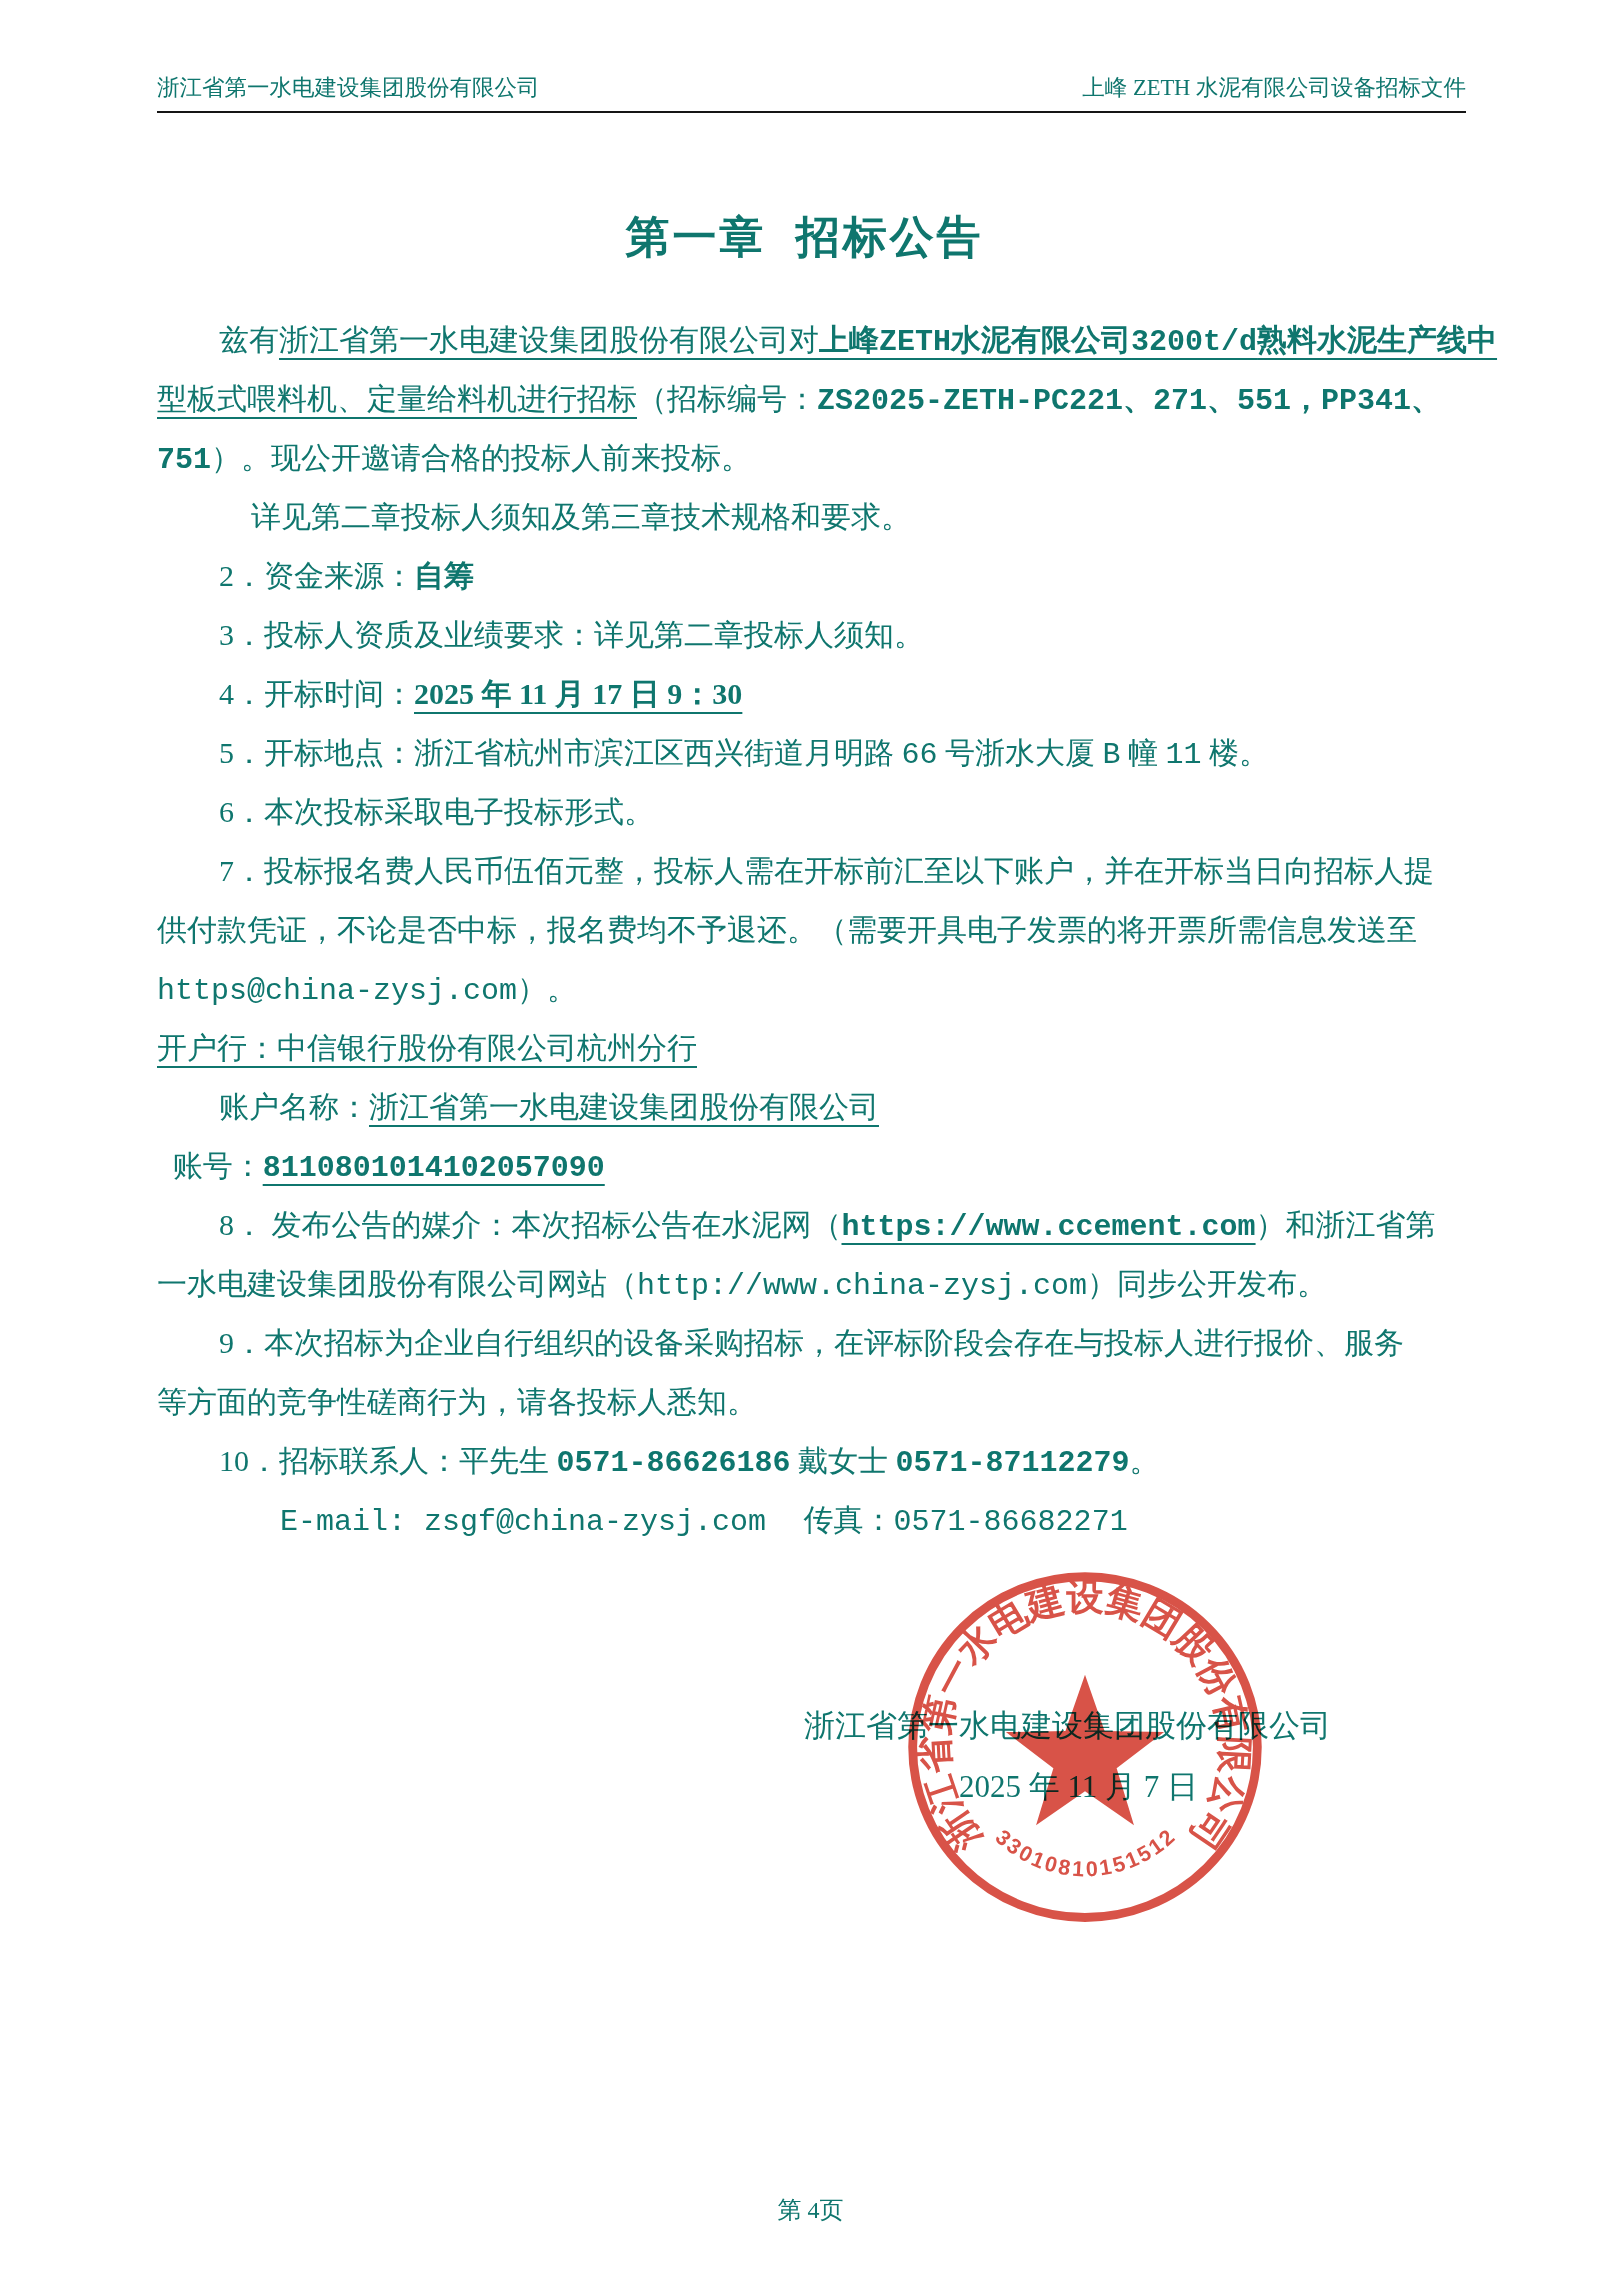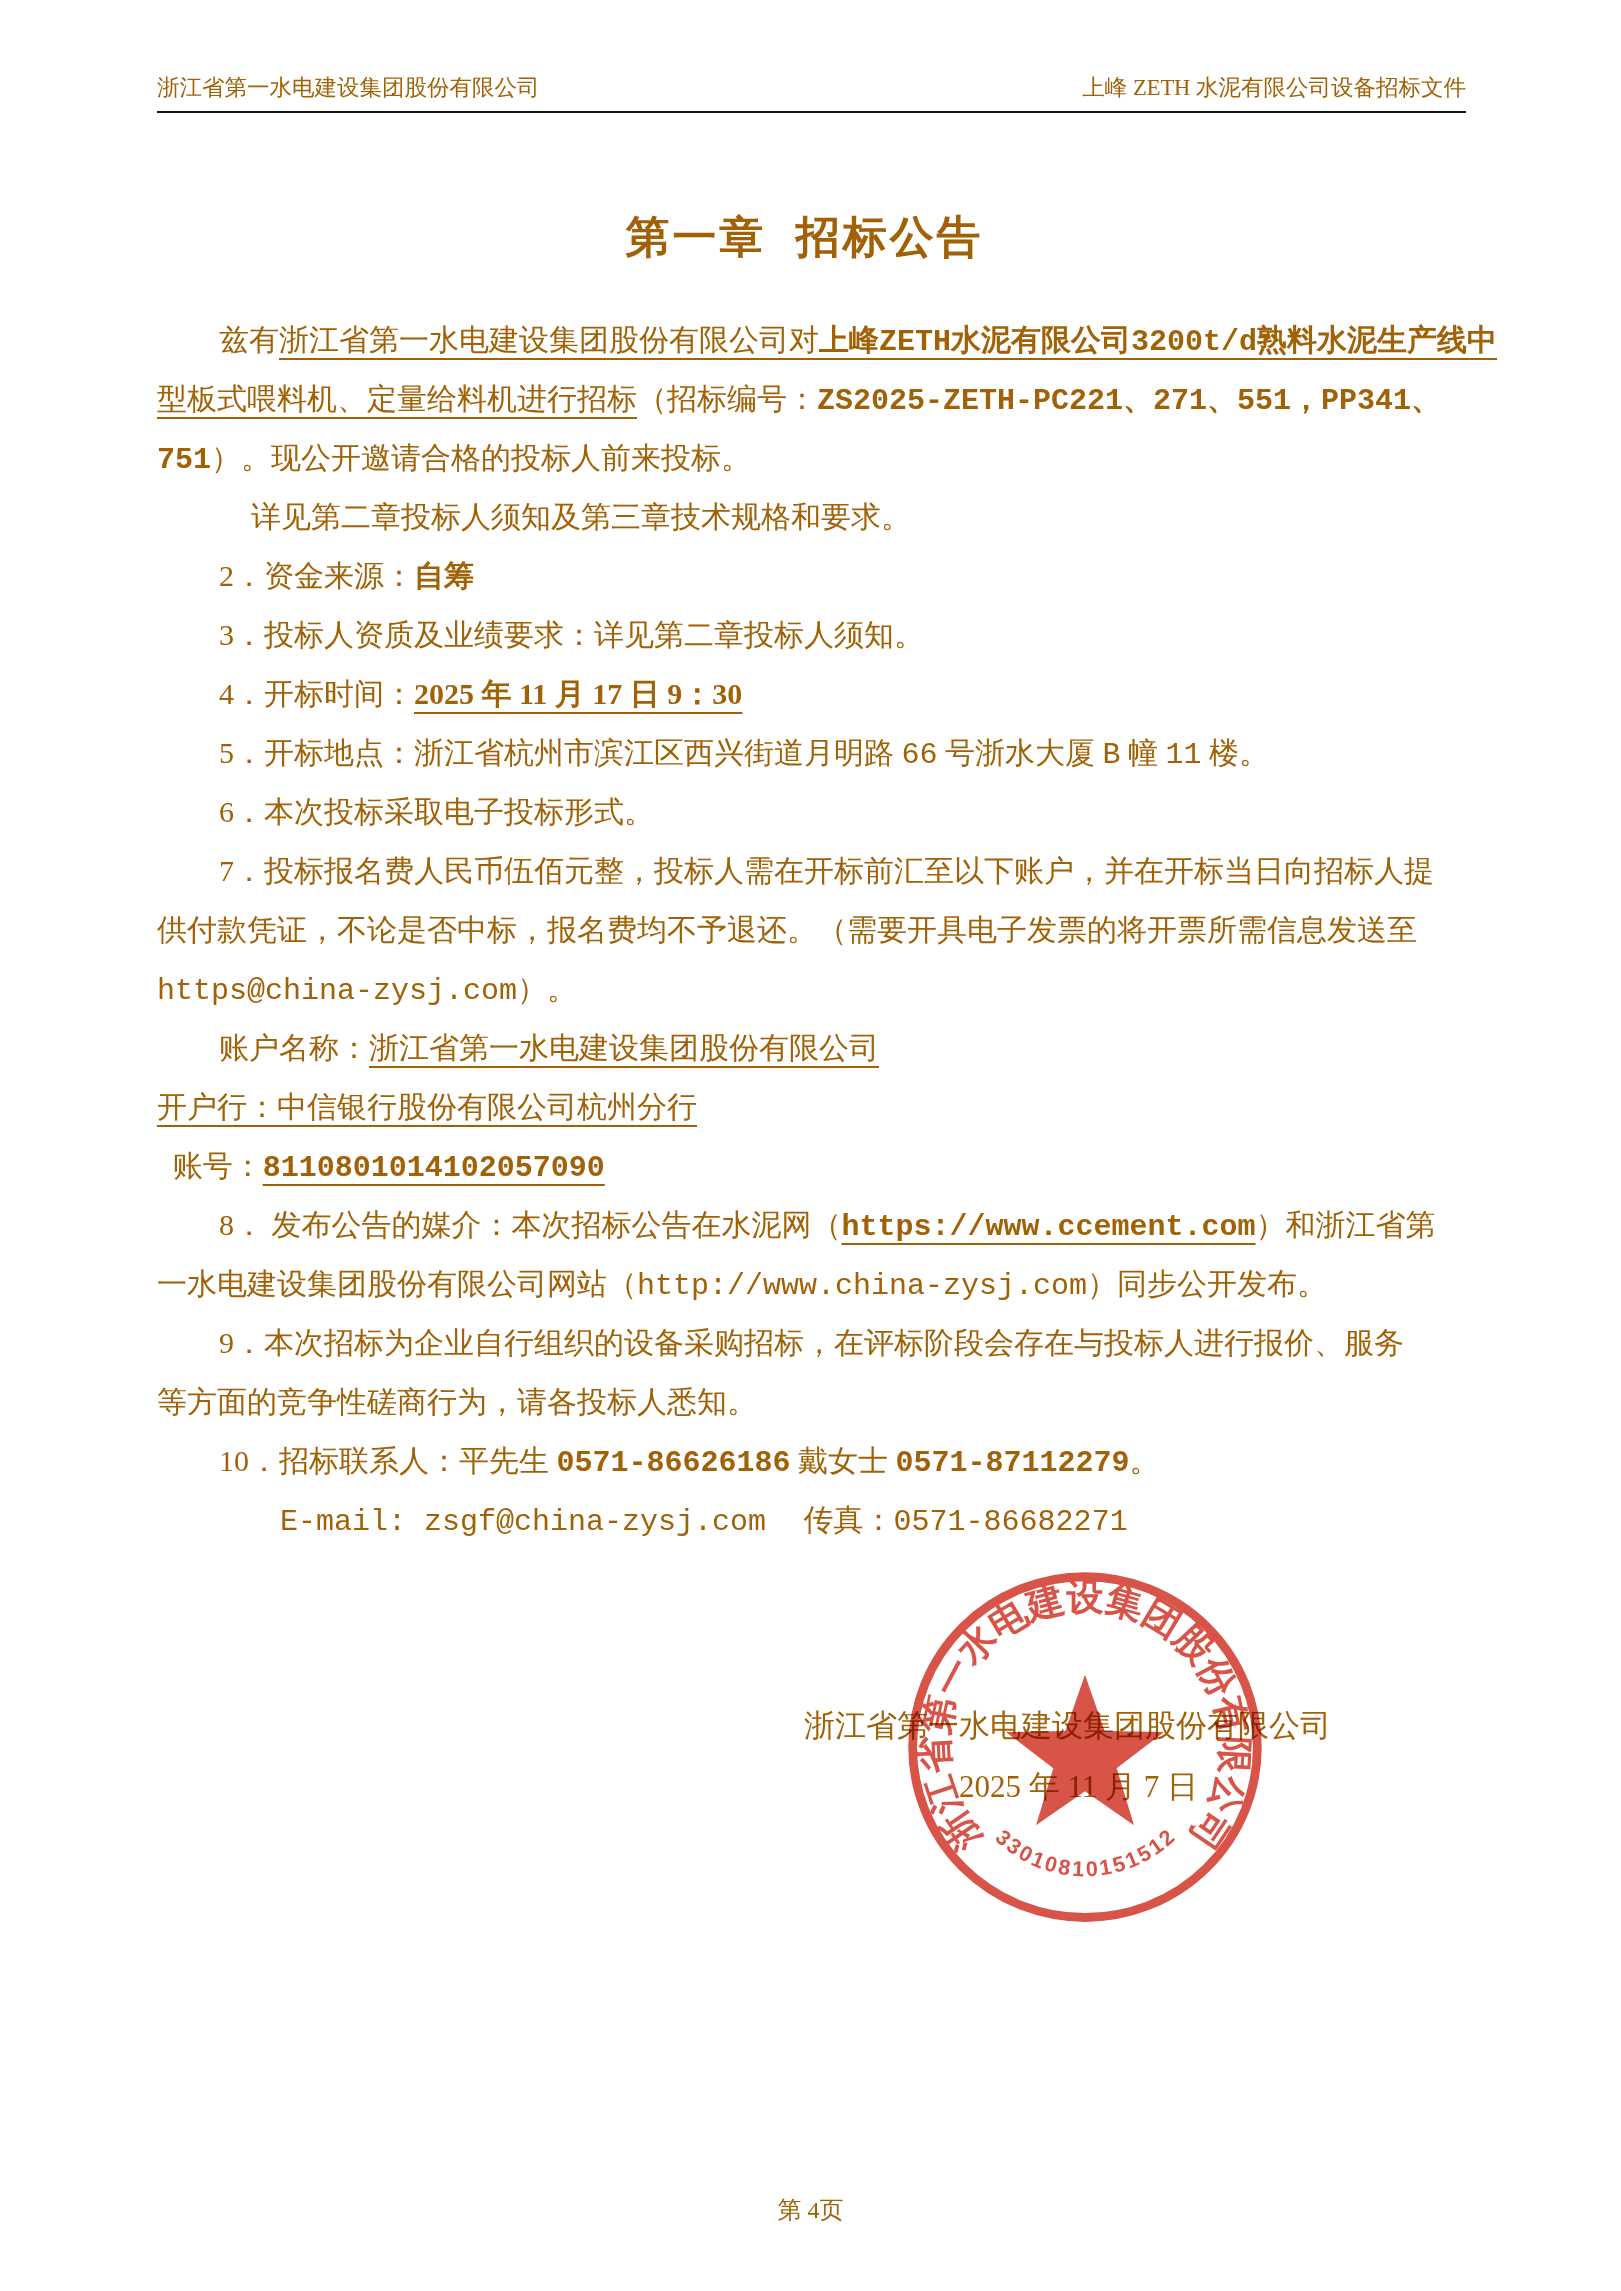--- a/index.html
+++ b/index.html
@@ -1,17 +1,17 @@
 <!DOCTYPE html>
 <html><head>
 <meta charset="utf-8">
 <style>
   html,body{margin:0;padding:0;background:#e8e8e8;}
   .page{position:relative;width:1621px;height:2292px;background:#ffffff;overflow:hidden;
-        font-family:"Liberation Serif",serif;color:#a16207;}
+        font-family:"Liberation Serif",serif;color:#0f766e;}
   .header{position:absolute;left:157px;right:155px;top:73px;display:flex;
           justify-content:space-between;font-size:22.5px;line-height:29px;}
   .header-rule{position:absolute;left:157px;right:155px;top:111px;border-top:2.9px solid #151515;}
   .doc-title{position:absolute;left:0;right:12px;top:208px;text-align:center;
              font-size:44px;font-weight:bold;letter-spacing:2.9px;word-spacing:15.7px;}
   .body-block{position:absolute;left:157px;top:310px;width:1309px;font-size:30px;}
   .line{height:59px;line-height:59px;white-space:nowrap;}
   .ind{padding-left:62px;}
   .ind2{padding-left:94px;}
   .ind3{padding-left:123px;}
@@ -46,22 +46,22 @@
       <div class="line"><span class="b lat">751</span><span>）。现公开邀请合格的投标人前来投标。</span></div>
       <div class="line ind2"><span>详见第二章投标人须知及第三章技术规格和要求。</span></div>
       <div class="line ind"><span>2．资金来源：</span><span class="b">自筹</span></div>
       <div class="line ind"><span>3．投标人资质及业绩要求：详见第二章投标人须知。</span></div>
       <div class="line ind"><span>4．开标时间：</span><span class="b u">2025 年 11 月 17 日 9：30</span></div>
       <div class="line ind"><span>5．开标地点：浙江省杭州市滨江区西兴街道月明路 </span><span class="lat">66</span><span> 号浙水大厦 </span><span class="lat">B</span><span> 幢 </span><span class="lat">11</span><span> 楼。</span></div>
       <div class="line ind"><span>6．本次投标采取电子投标形式。</span></div>
       <div class="line ind"><span>7．投标报名费人民币伍佰元整，投标人需在开标前汇至以下账户，并在开标当日向招标人提</span></div>
       <div class="line"><span>供付款凭证，不论是否中标，报名费均不予退还。（需要开具电子发票的将开票所需信息发送至</span></div>
       <div class="line"><span class="lat">https@china-zysj.com</span><span>）。</span></div>
+      <div class="line"><span class="u">开户行：中信银行股份有限公司杭州分行</span></div>
       <div class="line ind"><span>账户名称：</span><span class="u">浙江省第一水电建设集团股份有限公司</span></div>
-      <div class="line"><span class="u">开户行：中信银行股份有限公司杭州分行</span></div>
       <div class="line ind-s2"><span>账号：</span><span class="b u lat">8110801014102057090</span></div>
       <div class="line ind"><span>8． 发布公告的媒介：本次招标公告在水泥网（</span><span class="b u lat">https://www.ccement.com</span><span>）和浙江省第</span></div>
       <div class="line"><span>一水电建设集团股份有限公司网站（</span><span class="lat">http://www.china-zysj.com</span><span>）同步公开发布。</span></div>
       <div class="line ind"><span>9．本次招标为企业自行组织的设备采购招标，在评标阶段会存在与投标人进行报价、服务</span></div>
       <div class="line"><span>等方面的竞争性磋商行为，请各投标人悉知。</span></div>
       <div class="line ind"><span>10．招标联系人：平先生 </span><span class="b lat">0571-86626186</span><span>  戴女士 </span><span class="b lat">0571-87112279</span><span>。</span></div>
       <div class="line ind3"><span class="lat">E-mail: zsgf@china-zysj.com</span><span>　 传真：</span><span class="lat">0571-86682271</span></div>
     </div>
 
   <div class="signature-company">浙江省第一水电建设集团股份有限公司</div>

